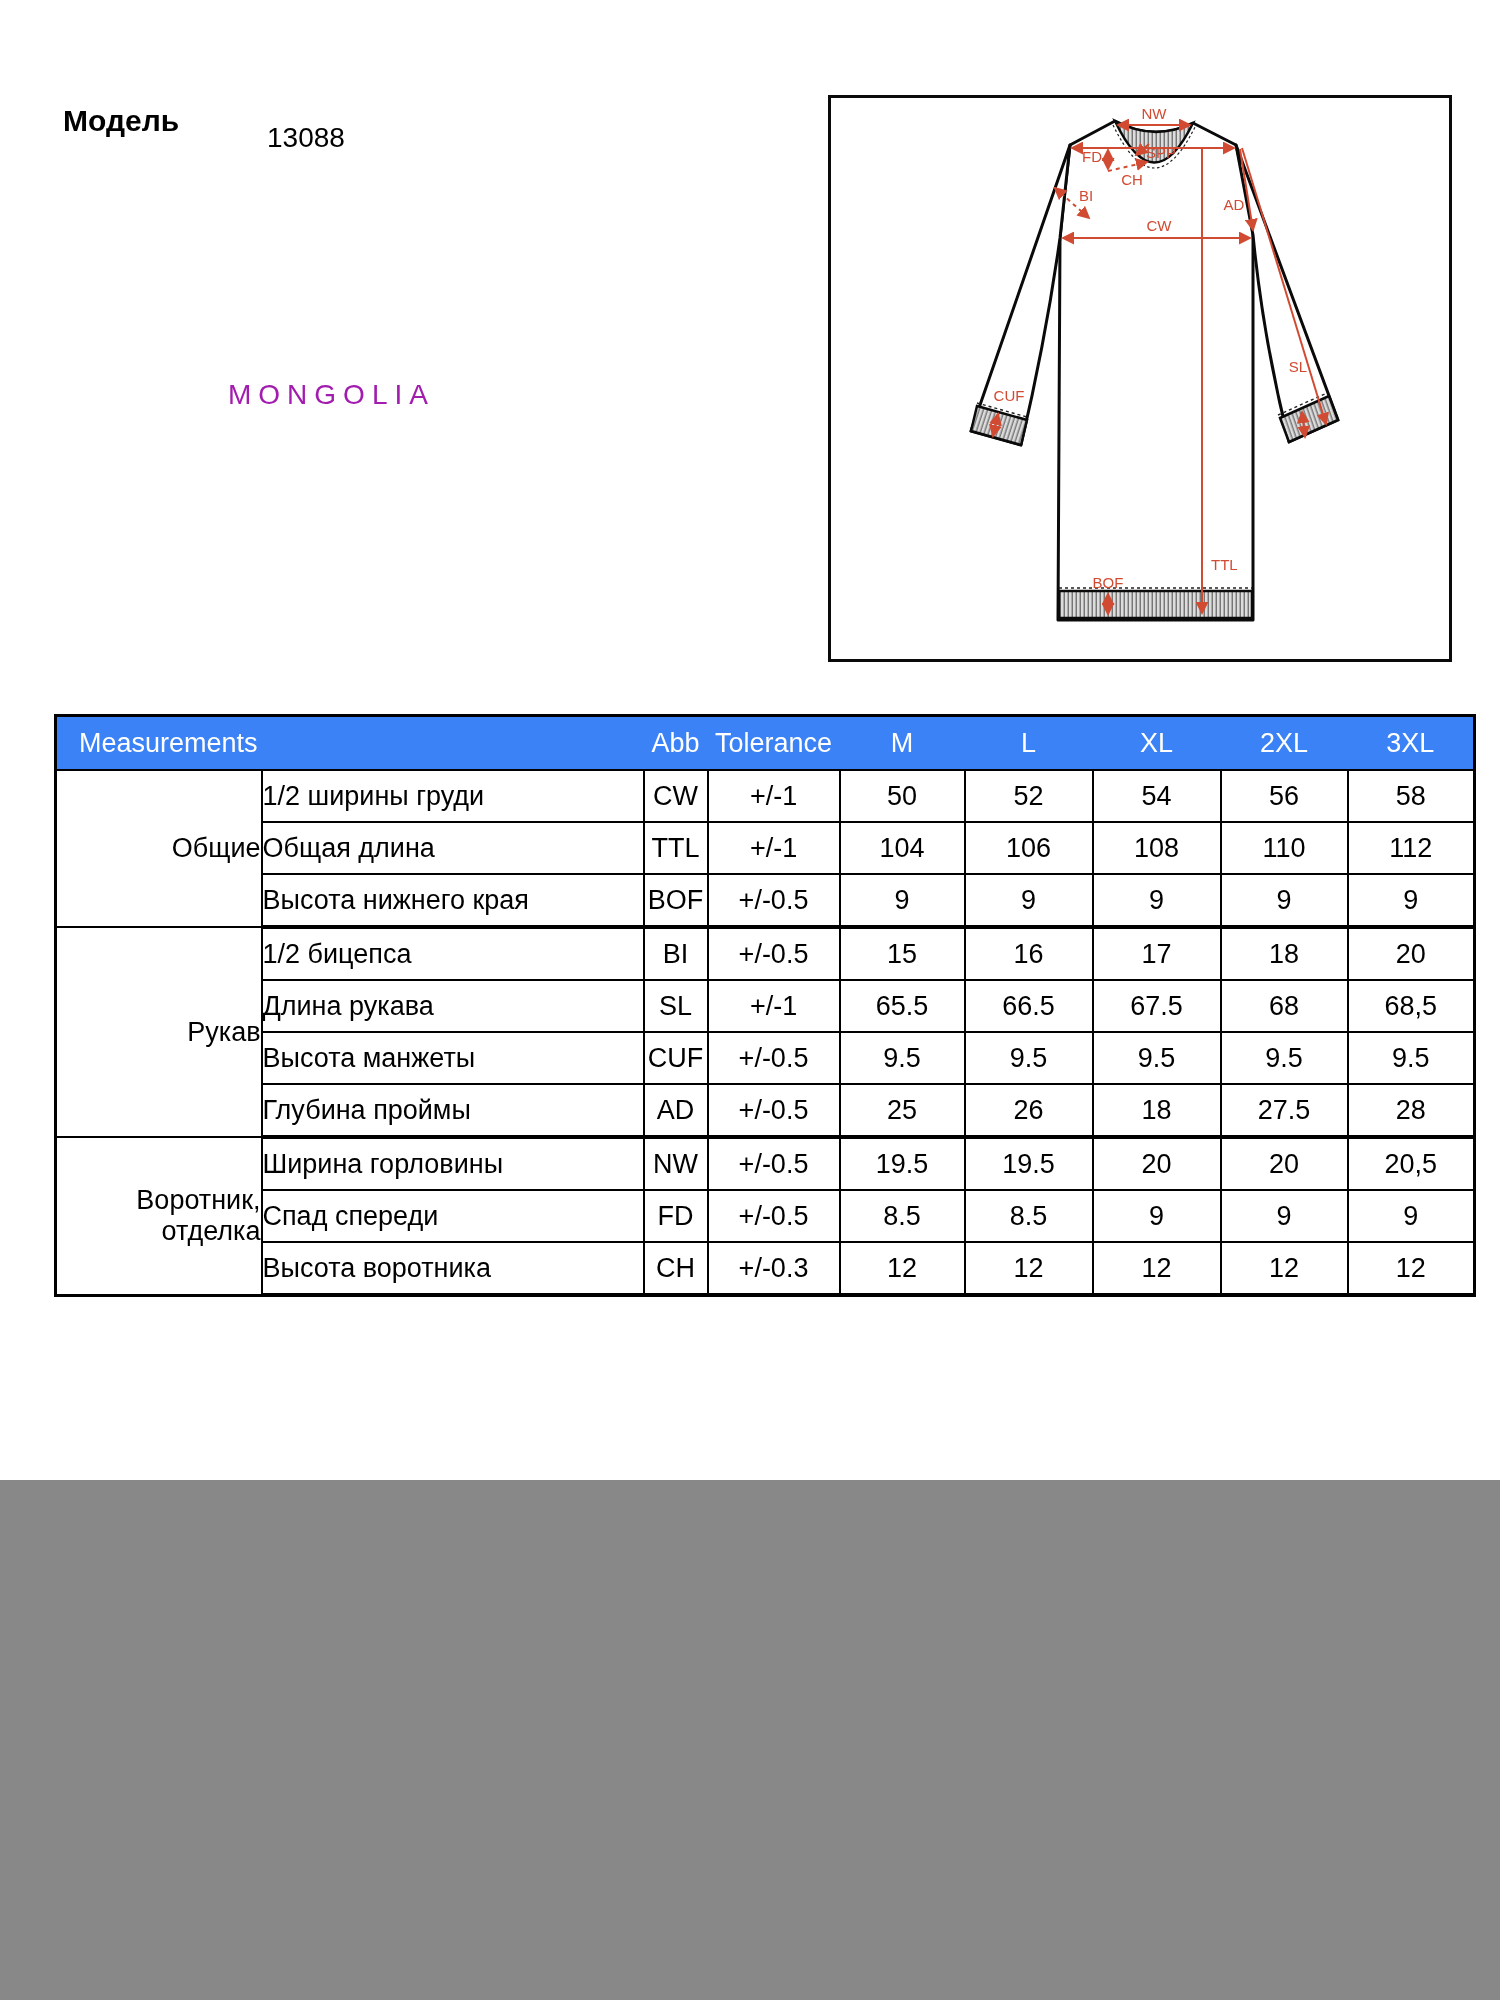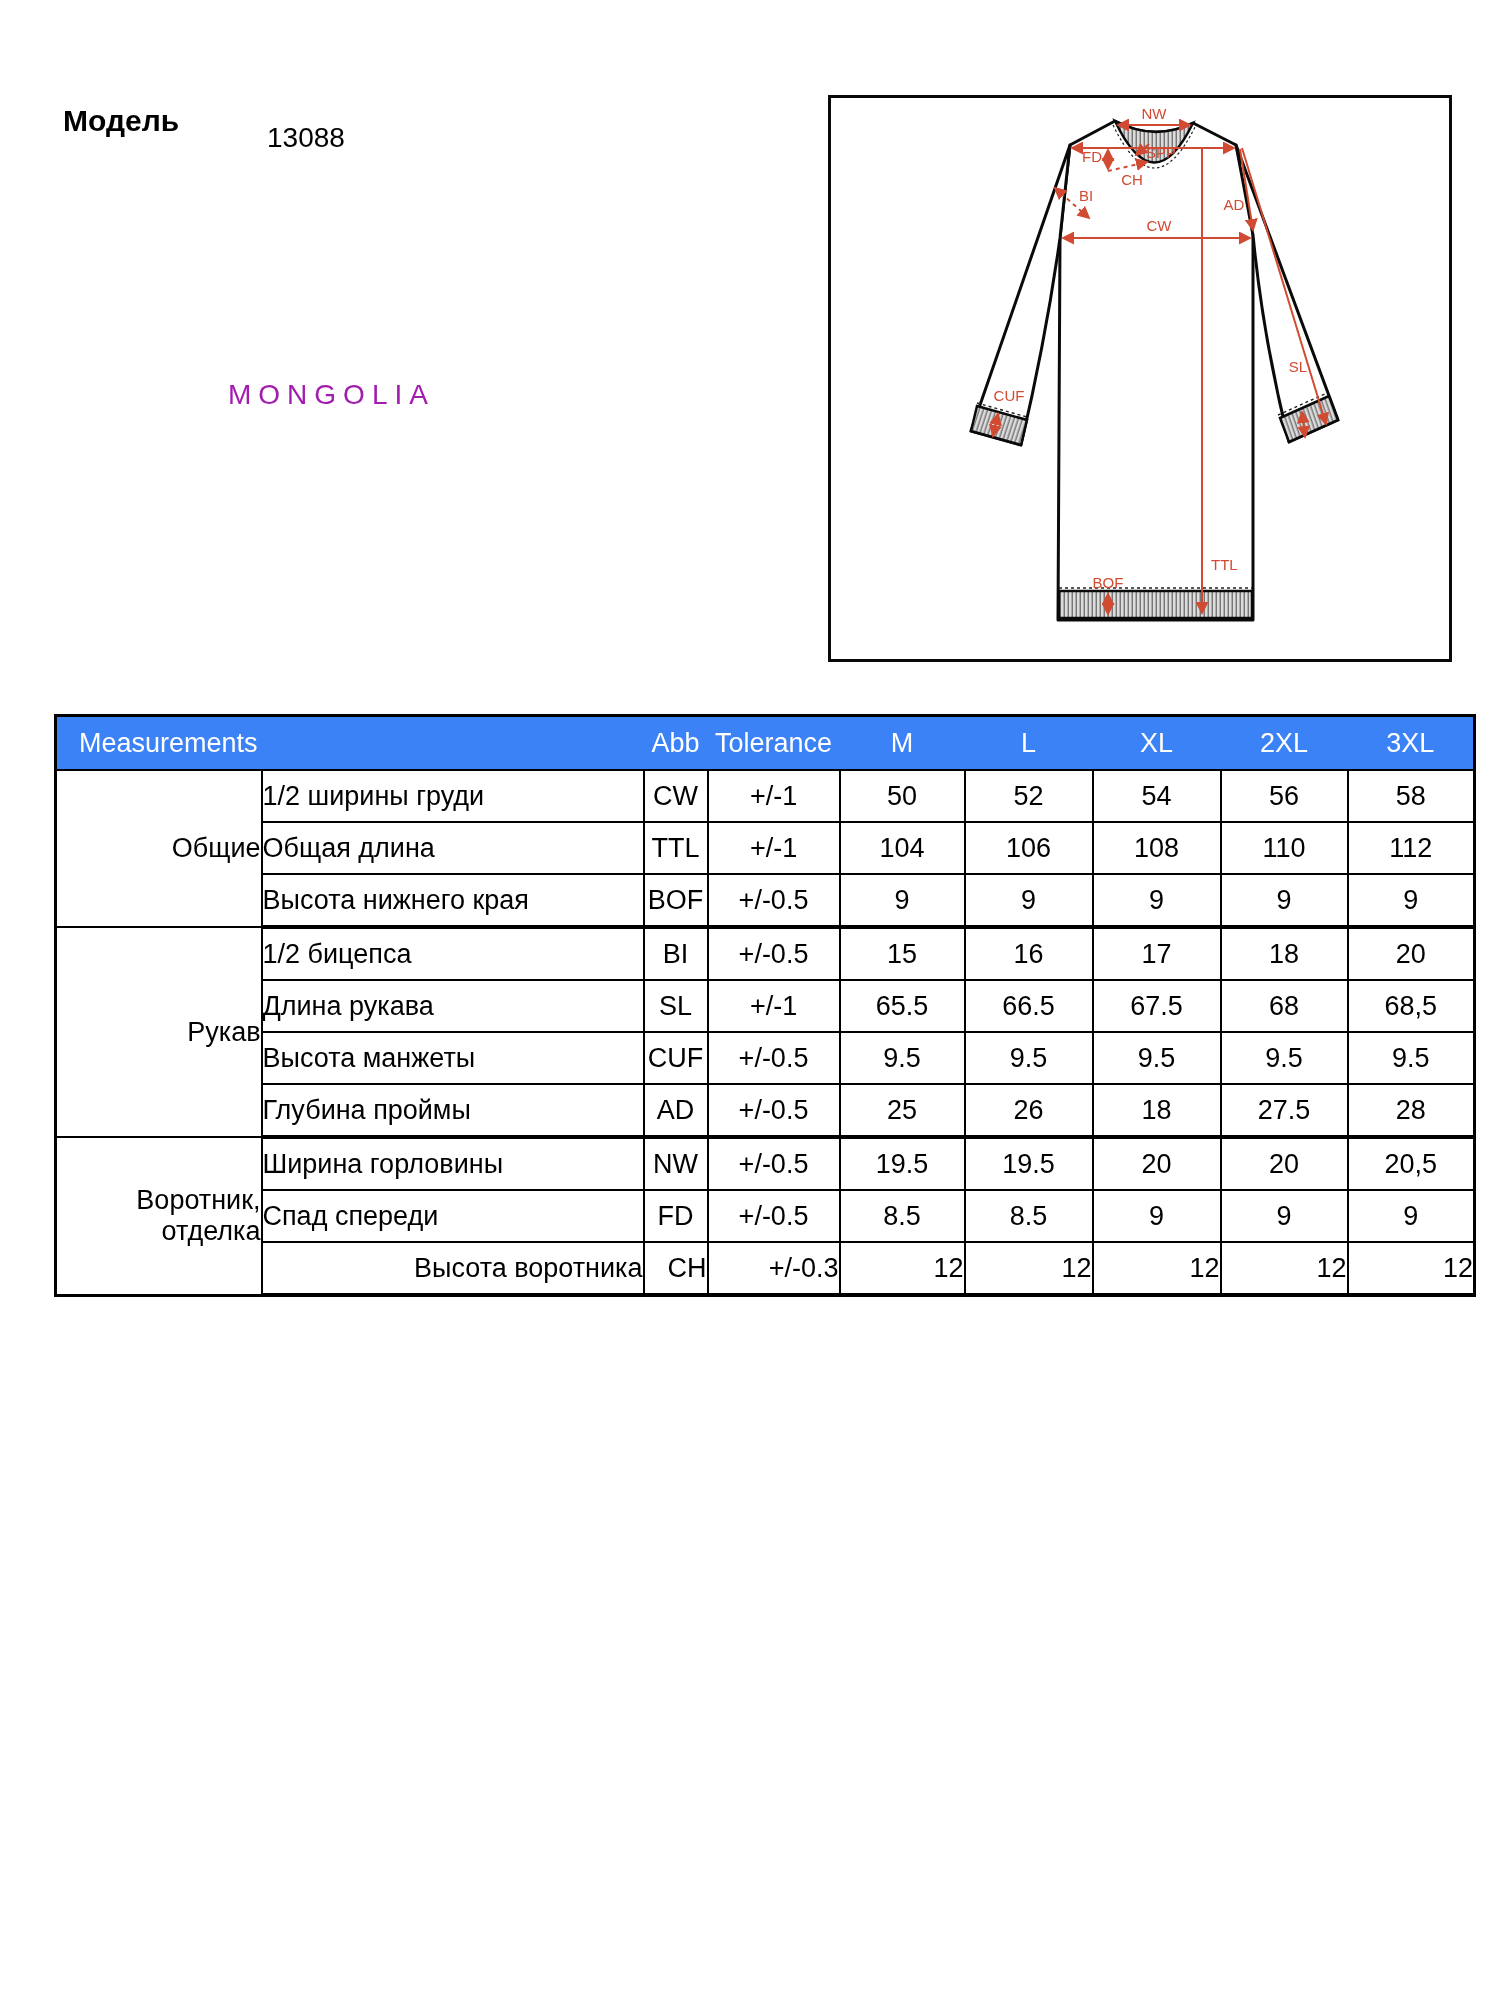--- a/index.html
+++ b/index.html
@@ -1,17 +1,17 @@
 <!DOCTYPE html>
 <html><head>
 <meta charset="utf-8">
 <style>
   html,body{margin:0;padding:0;background:#888;}
   .page{
-    position:relative;width:1500px;height:2000px;background:#ffffff;
+    position:relative;width:1500px;height:1480px;background:#ffffff;
     font-family:"Liberation Sans", sans-serif;color:#000;overflow:hidden;
     margin:0 auto;
   }
   .model-label{position:absolute;left:63px;top:106px;font-size:30px;font-weight:bold;line-height:1;}
   .model-number{position:absolute;left:267px;top:124px;font-size:28px;line-height:1;}
   .brand{position:absolute;left:134px;top:262px;font-size:104px;line-height:1;letter-spacing:1px;font-weight:400;}
   .brand-sub{position:absolute;left:228px;top:381px;font-size:28px;line-height:1;letter-spacing:7px;font-weight:400;}
   .diagram-box{
     position:absolute;left:828px;top:95px;width:624px;height:567px;
     border:3px solid #0a0a0a;box-sizing:border-box;background:#fff;
@@ -30,21 +30,21 @@
   .spec-table th.h-abb,.spec-table th.h-tol,.spec-table th.h-size{text-align:center;}
   .spec-table td{
     border:2px solid #000;height:50px;padding:0 0 0 0;vertical-align:middle;
     background:#fff;
   }
   .spec-table td.group-cell{text-align:right;}
   .spec-table td.name-cell{text-align:left;}
   .spec-table td.abb-cell,.spec-table td.tol-cell,.spec-table td.val-cell{text-align:center;}
   .spec-table tr.group-end td{border-bottom-width:4px;}
   .spec-table{border:3px solid #000;}
-  .spec-table tbody tr:last-child td{border-bottom-width:4px;text-align:right;}
+  .spec-table tbody tr:last-child td{border-bottom-width:4px;}
 </style>
 </head>
 <body>
 
 <div class="page">
 
   <span class="model-label">Модель</span>
   <span class="model-number">13088</span>
 
   <div class="brand-sub" style="color: #a21caf;">MONGOLIA</div>

